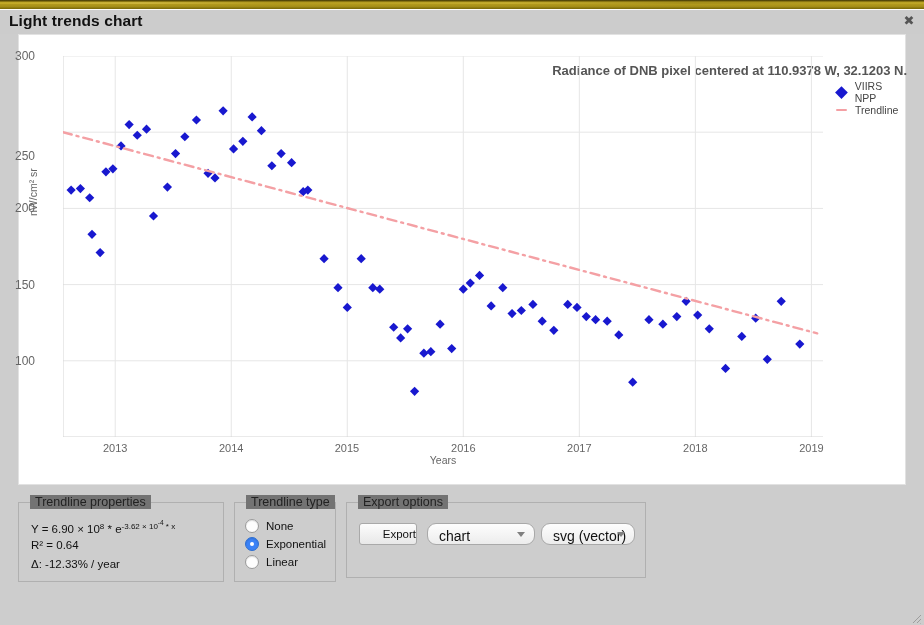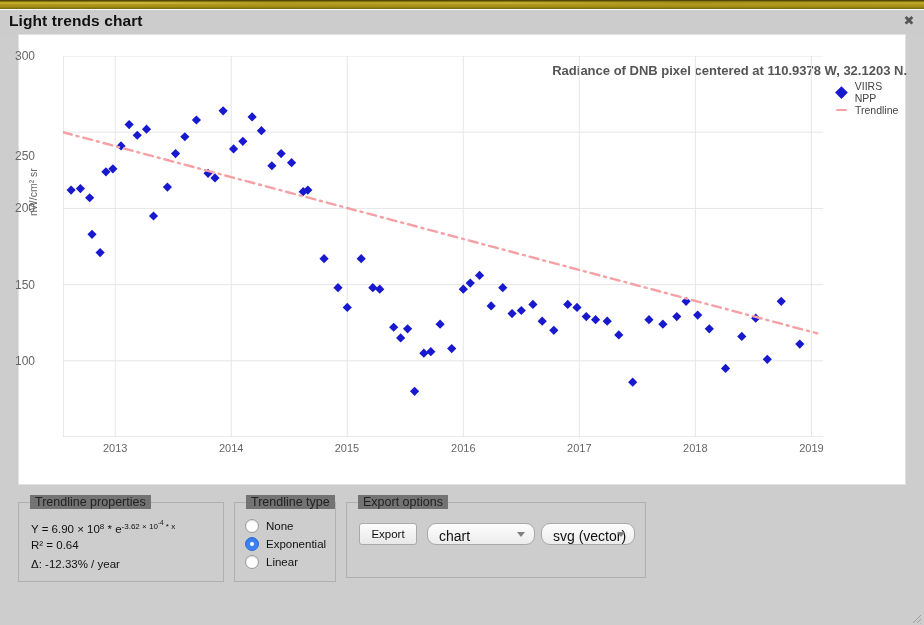--- a/index.html
+++ b/index.html
@@ -115,21 +115,21 @@
   }
   .radio.on{background:#3b82f6;border-color:#2f6fd0;}
   .radio.on:after{
     content:"";position:absolute;left:4px;top:4px;
     width:4px;height:4px;border-radius:50%;background:#ffffff;
   }
   .btn{
     position:absolute;
     background:linear-gradient(180deg,#fdfdfd 0%,#f2f2f2 50%,#e8e8e8 100%);
     border:1px solid #a9a9a9;border-radius:3px;
-    font-size:11.5px;color:#111;text-align:center;cursor:pointer;
+    font-size:11.5px;color:#111;text-align:right;cursor:pointer;
     box-sizing:border-box;
   }
   .select{
     position:absolute;
     background:linear-gradient(180deg,#fdfdfd 0%,#f4f4f4 55%,#ececec 100%);
     border:1px solid #a9a9a9;border-radius:9px;
     font-size:14px;color:#111;cursor:pointer;box-sizing:border-box;
   }
   .select .sel-val{position:absolute;left:11px;top:4px;}
   .select .caret{
@@ -257,20 +257,21 @@
       <div id="xticks">
           <div class="xtick" style="left: 52.2137px;">2013</div>
           <div class="xtick" style="left: 168.244px;">2014</div>
           <div class="xtick" style="left: 284px;">2015</div>
           <div class="xtick" style="left: 400.305px;">2016</div>
           <div class="xtick" style="left: 516.336px;">2017</div>
           <div class="xtick" style="left: 632.366px;">2018</div>
           <div class="xtick" style="left: 748.397px;">2019</div>
         </div>
       <div class="axis-label-y">nW/cm² sr</div>
+      <div class="axis-label-x">Years</div>
     </div>
 
     <div class="legend">
       <div class="legend-row">
         <span class="lg-diamond"></span>
         <span>VIIRS NPP</span>
       </div>
       <div class="legend-row">
         <span class="lg-dash"></span>
         <span>Trendline</span>

